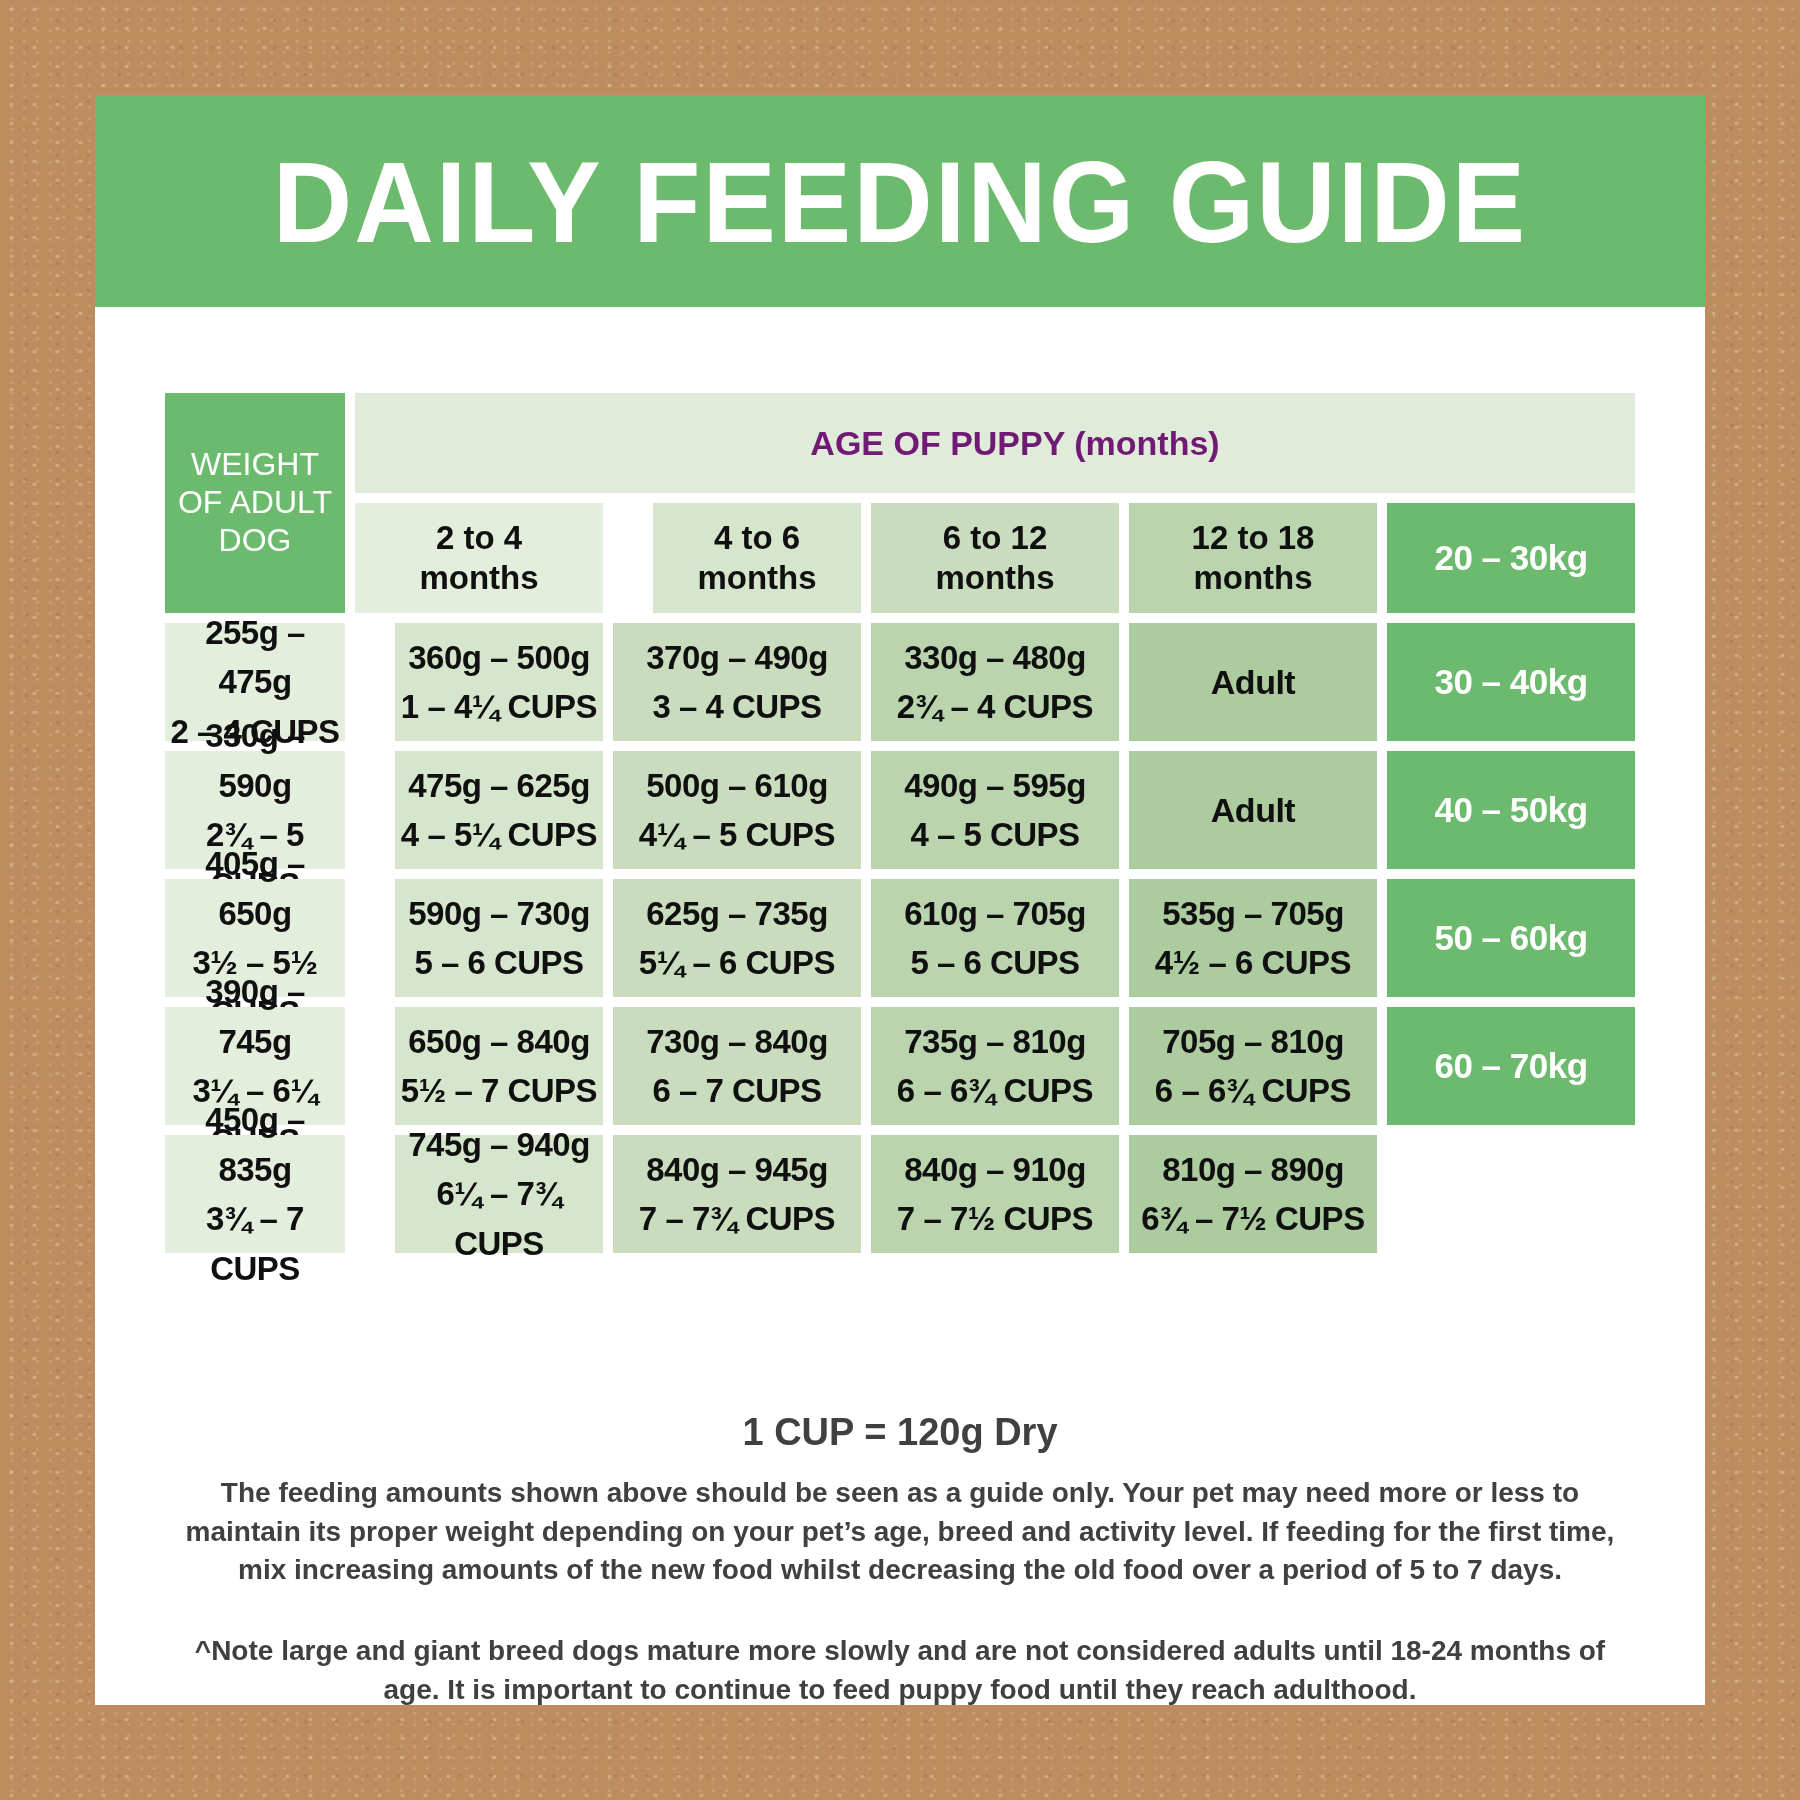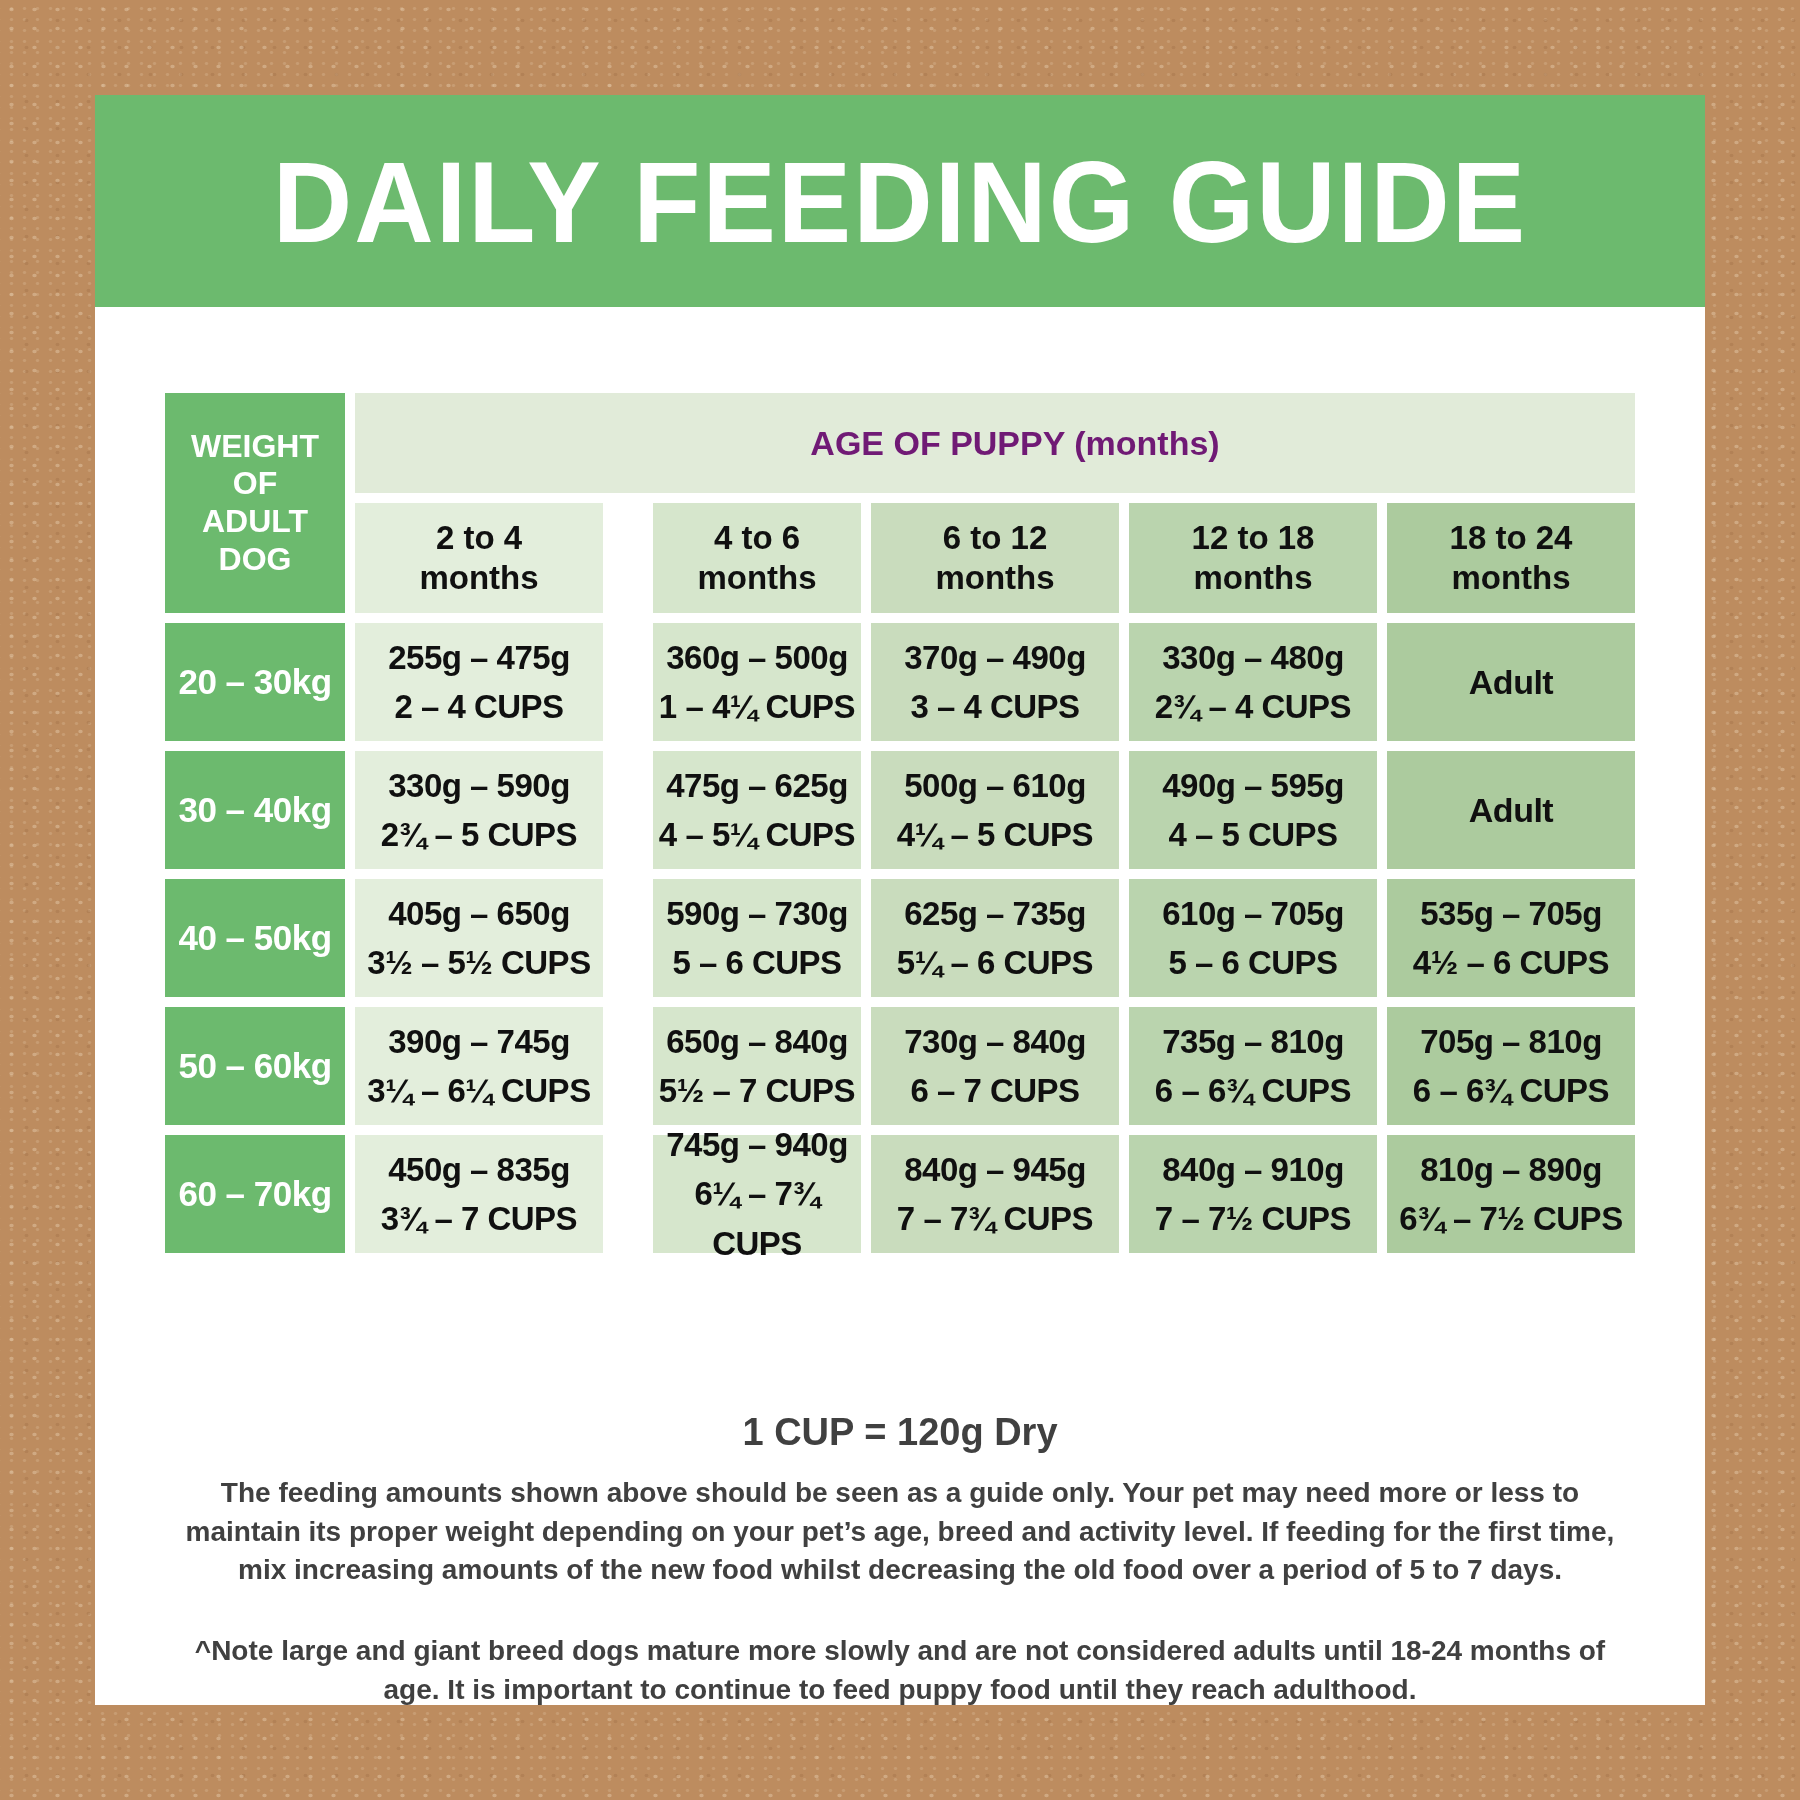--- a/index.html
+++ b/index.html
@@ -30,21 +30,21 @@
   .grid{
     display:grid;
     grid-template-columns:180px repeat(5,1fr);
     grid-template-rows:100px 110px repeat(5,118px);
     gap:10px;
   }
   .corner{
     grid-column:1;grid-row:1 / span 2;
     background:var(--row-header-green,#6cba6e);color:#ffffff;
     display:flex;align-items:center;justify-content:center;text-align:center;
-    font-weight:bold;font-size:32px;line-height:1.18;padding:0 12px;
+    font-weight:normal;font-size:32px;line-height:1.18;padding:0 12px;
   }
   .ageband{
     grid-column:2 / span 5;grid-row:1;
     background:var(--age-band,#e1ebd9);color:#701a75;
     display:flex;align-items:center;justify-content:center;
     font-weight:bold;font-size:34px;padding-left:40px;
   }
   .hcell{
     display:flex;align-items:center;justify-content:center;text-align:center;
     font-weight:bold;font-size:33px;line-height:1.2;color:#101010;padding:12px 44px;
@@ -85,21 +85,20 @@
   <div class="table-wrap">
     <div class="grid">
 
       <div class="corner">WEIGHT OF ADULT DOG</div>
       <div class="ageband">AGE OF PUPPY (months)</div>
 
       <div class="hcell c0">2 to 4 months</div>
       <div class="hcell c1">4 to 6 months</div>
       <div class="hcell c2">6 to 12 months</div>
       <div class="hcell c3">12 to 18 months</div>
-      <div class="hcell c4">18 to 24 months</div>
 
       <div class="wcell">20 – 30kg</div>
       <div class="dcell c0">
         <span>255g – 475g</span>
         <span>2 – 4 CUPS</span>
       </div>
       <div class="dcell c1">
         <span>360g – 500g</span>
         <span>1 – 4¼ CUPS</span>
       </div>

